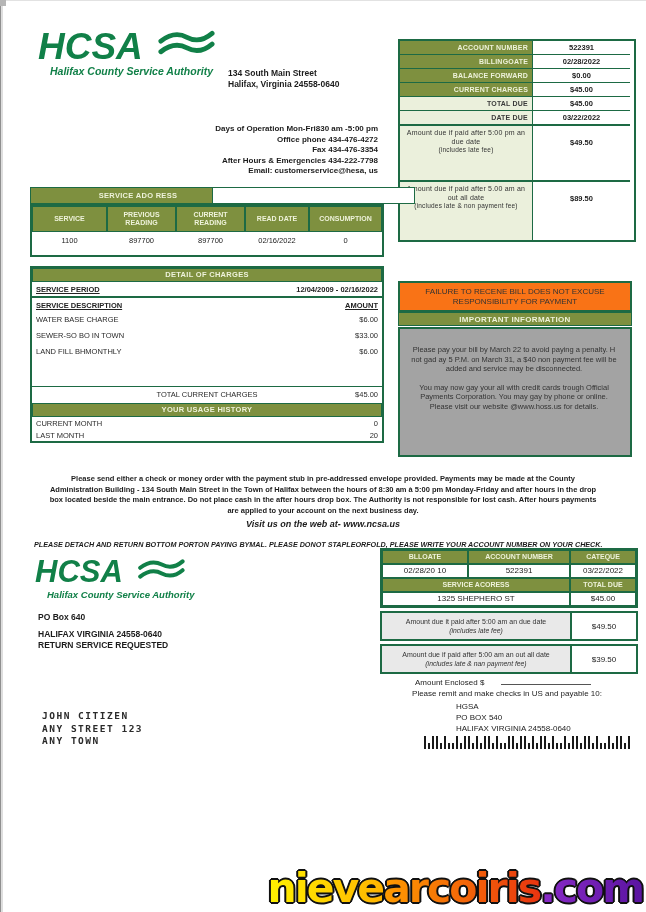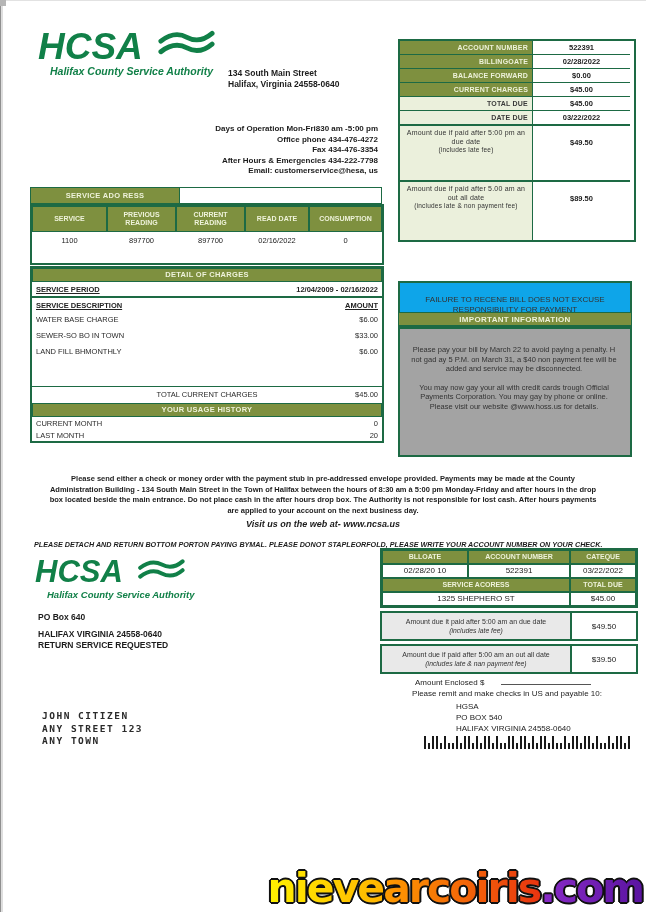--- a/index.html
+++ b/index.html
@@ -46,45 +46,45 @@
   .cv{background:#fff;color:#1c1c1c;justify-content:center;border-left:1px solid var(--dg);font-size:7.5px;font-weight:bold;}
   .late .cl,.late .cv{border-top:2px solid var(--dg);}
   .late .cl{background:var(--light);color:#333;font-weight:normal;justify-content:center;text-align:center;flex-direction:column;padding:3px 6px 0 6px;line-height:8.5px;}
   .late .cl .sub{font-size:6.5px;}
   .late1 .cl,.late1 .cv{min-height:42px;}
   .late2 .cl,.late2 .cv{min-height:46px;}
   .late .cl{align-items:center;justify-content:flex-start;}
   .late .cv{align-items:flex-start;padding-top:12px;}
 
   
-  .svc-title{position:absolute;left:30px;top:187px;width:350px;height:15px;background:var(--olive);border:1px solid var(--dg);display:flex;}
+  .svc-title{position:absolute;left:30px;top:187px;width:350px;height:15px;background:var(--olive);border:1px solid var(--dg);display:flex;padding-left:33px;}
   .svc-title-label{width:148px;text-align:center;color:#eef2da;font-size:7.5px;font-weight:bold;line-height:15px;letter-spacing:.3px;}
   .svc-title-box{flex:1;background:#fff;border-left:1px solid var(--dg);}
   .svc-table{position:absolute;left:30px;top:204px;width:350px;border:2px solid var(--dg);}
   .svc-head{display:grid;grid-template-columns:75px 69px 69px 64px 1fr;}
   .svc-head .hc{background:var(--olive);border:1px solid var(--dg);color:#eef2da;font-size:7px;font-weight:bold;text-align:center;height:22px;display:flex;align-items:center;justify-content:center;line-height:8px;padding:1px;}
-  .svc-row{display:grid;grid-template-columns:75px 69px 69px 64px 1fr;height:31px;}
+  .svc-row{display:grid;grid-template-columns:75px 69px 69px 64px 1fr;height:23px;}
   .svc-row .dc{font-size:7.5px;text-align:center;padding-top:4px;color:#1c1c1c;}
 
   
   .charges{position:absolute;left:30px;top:266px;width:350px;border:2px solid var(--dg);}
   .bar-green{background:var(--olive);border:1px solid var(--dg);color:#eef2da;font-size:7.5px;font-weight:bold;text-align:center;height:12px;line-height:12px;letter-spacing:.3px;}
   .period-row{display:flex;justify-content:space-between;align-items:center;height:14px;padding:0 4px;border-bottom:2px solid var(--dg);}
   .period-label{font-size:7.5px;font-weight:bold;text-decoration:underline;}
   .period-val{font-size:7.5px;font-weight:bold;}
   .desc-head{display:flex;justify-content:space-between;padding:3px 4px 1px 4px;}
   .desc-head span{font-size:7.5px;font-weight:bold;text-decoration:underline;}
   .item-row{display:flex;justify-content:space-between;padding:0 4px;height:16px;align-items:center;font-size:7.5px;color:#2a2a2a;}
   .charges .spacer{height:27px;}
   .total-row{position:relative;border-top:1px solid var(--dg);height:16px;line-height:16px;text-align:center;font-size:7.5px;color:#2a2a2a;}
   .total-val{position:absolute;right:4px;top:0;}
   .usage-rows .item-row{height:12px;}
 
   
-  .n1{position:absolute;left:398px;top:281px;width:234px;box-sizing:border-box;border:2px solid var(--dg);background:#0ea5e9;height:47px;display:flex;align-items:center;justify-content:center;text-align:center;font-size:8px;line-height:10px;color:#333;padding:2px 8px;}
+  .n1{position:absolute;left:398px;top:281px;width:234px;box-sizing:border-box;border:2px solid var(--dg);background:#f97316;height:31px;display:flex;align-items:center;justify-content:center;text-align:center;font-size:8px;line-height:10px;color:#333;padding:2px 8px;}
   .nbar{position:absolute;left:398px;top:312px;width:234px;box-sizing:border-box;background:var(--olive);border:1px solid var(--dg);color:#eef2da;font-size:8px;font-weight:bold;text-align:center;height:14px;line-height:13px;letter-spacing:.3px;}
   .n2{position:absolute;left:398px;top:327px;width:234px;box-sizing:border-box;border:2px solid var(--dg);background:#a3a3a3;height:130px;text-align:center;font-size:7.5px;line-height:9.5px;color:#333;padding:16px 12px 0 10px;}
   .n2 p{margin:0 0 9px 0;}
 
   
   .pay-para{position:absolute;left:45px;top:474px;width:556px;text-align:center;font-weight:bold;font-size:7.5px;line-height:10.5px;color:#1c1c1c;}
   .web-line{position:absolute;left:0;top:519px;width:646px;text-align:center;font-weight:bold;font-style:italic;font-size:9px;color:#1c1c1c;}
   .detach-line{position:absolute;left:34px;top:540px;width:590px;font-style:italic;font-weight:bold;font-size:7.2px;color:#1c1c1c;}
 
   

